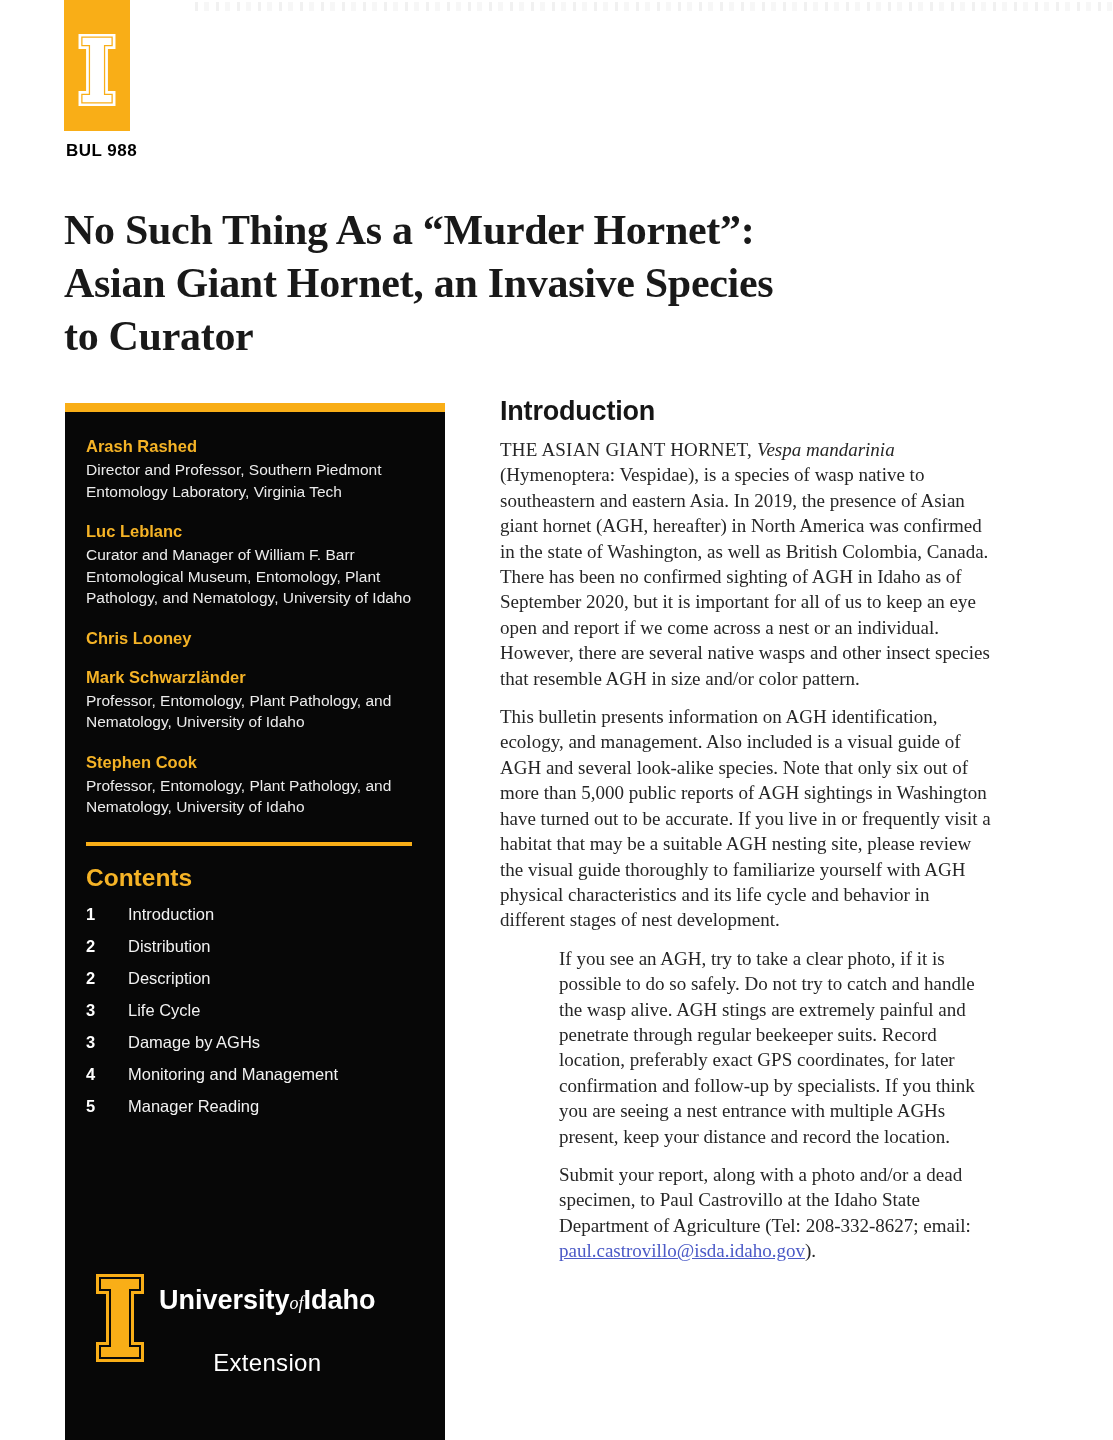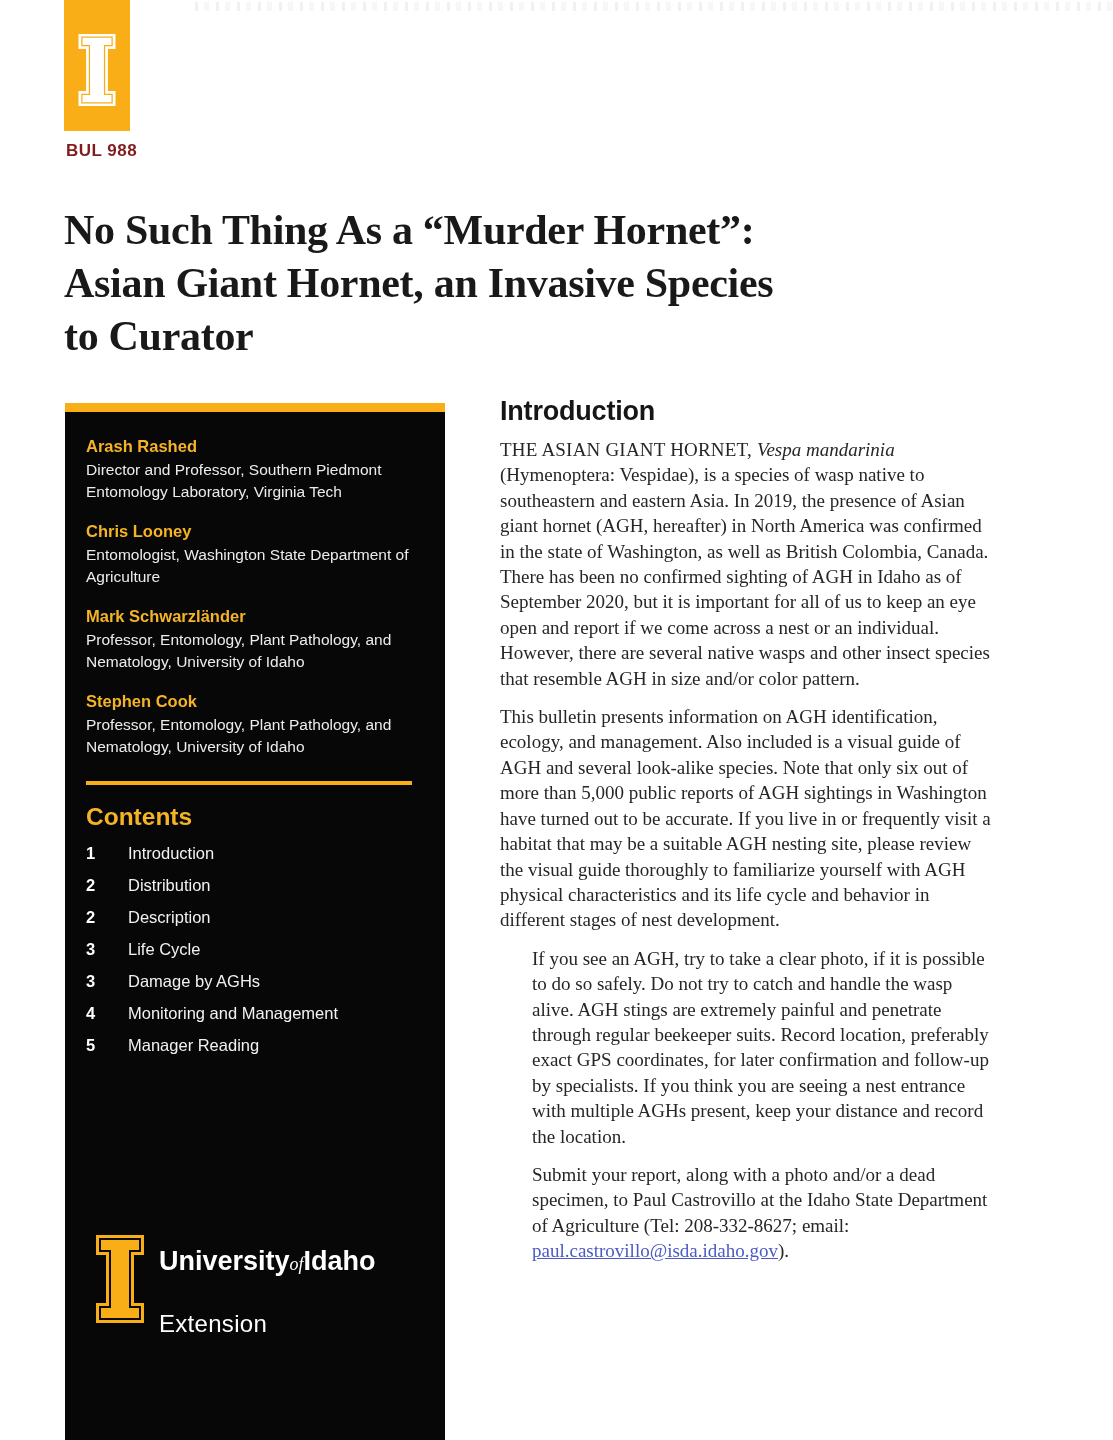--- a/index.html
+++ b/index.html
@@ -19,21 +19,21 @@
   }
 
   
   .masthead-i {
     position:absolute; left:64px; top:0; width:66px; height:131px;
     background:#F9AE17; display:flex; align-items:center; justify-content:center;
     padding-top:8px;
   }
   .bul-number {
     position:absolute; left:66px; top:141px;
-    color:#7f1d1d; font-size:17px; font-weight:bold; letter-spacing:.5px;
+    color:#000000; font-size:17px; font-weight:bold; letter-spacing:.5px;
   }
 
   .page-title {
     position:absolute; left:64px; top:204px; width:920px;
     font-family:"Liberation Serif", serif; font-weight:700;
     font-size:42px; line-height:53px; color:#191919; letter-spacing:-0.3px;
   }
 
   
   .sidebar { position:absolute; left:65px; top:403px; width:380px; height:1037px; }
@@ -50,36 +50,36 @@
 
   .contents-rule { margin-top:24px; height:4px; background:#F9AE17; border:none; }
   .contents-heading {
     margin-top:18px; color:#F5B326; font-size:24.5px; font-weight:bold; line-height:28px;
   }
   .contents-list { margin-top:12px; }
   .contents-item { display:flex; margin-bottom:12px; }
   .contents-page { width:42px; color:#ffffff; font-weight:bold; font-size:16.5px; line-height:20px; }
   .contents-label { color:#F2F2F2; font-size:16.5px; line-height:20px; }
 
-  .ext-logo { position:absolute; left:30px; top:821px; display:flex; align-items:flex-start; }
+  .ext-logo { position:absolute; left:30px; top:860px; display:flex; align-items:flex-start;text-align:center; }
   .ext-logo-text { margin-left:14px; margin-top:14px; color:#ffffff; }
   .ext-line1 { font-size:27px; font-weight:bold; line-height:28px; white-space:nowrap; }
   .ext-of { font-size:18px; font-weight:normal; font-style:italic; font-family:"Liberation Serif", serif; }
   .ext-line2 { font-size:24px; font-weight:normal; line-height:27px; letter-spacing:.3px;margin-top:32px; }
 
   
   .main-col { position:absolute; left:500px; top:396px; width:492px; }
   .main-heading {
     font-size:27px; font-weight:bold; color:#161616; letter-spacing:-0.2px; margin-bottom:10px;
   }
   .body-para {
     font-family:"Liberation Serif", serif; font-size:19px; line-height:25.4px;
     color:#262626; margin-bottom:13px;
   }
-  .body-para.indented { margin-left:32px; }
+  .body-para.indented { margin-left:59px; }
   .lead-caps { letter-spacing:.2px; }
   .species { font-style:italic; }
   a.email-link { color:#4B5AC7; text-decoration:underline; }
 </style>
 </head>
 <body>
 
 <div class="top-artifact"></div>
 
 <div class="masthead-i">
@@ -99,22 +99,25 @@
 
 <aside class="sidebar">
   <div class="sidebar-goldbar"></div>
   <div class="sidebar-black">
 
     <div class="author">
       <div class="author-name">Arash Rashed</div>
       <div class="author-role">Director and Professor, Southern Piedmont Entomology Laboratory, Virginia Tech</div>
     </div>
     <div class="author">
+      <div class="author-name">Luc Leblanc</div>
+      <div class="author-role">Curator and Manager of William F. Barr Entomological Museum, Entomology, Plant Pathology, and Nematology, University of Idaho</div>
+    </div>
+    <div class="author">
       <div class="author-name">Chris Looney</div>
-      <div class="author-role">Entomologist, Washington State Department of Agriculture</div>
     </div>
     <div class="author">
       <div class="author-name">Mark Schwarzländer</div>
       <div class="author-role">Professor, Entomology, Plant Pathology, and Nematology, University of Idaho</div>
     </div>
     <div class="author">
       <div class="author-name">Stephen Cook</div>
       <div class="author-role">Professor, Entomology, Plant Pathology, and Nematology, University of Idaho</div>
     </div>
 

